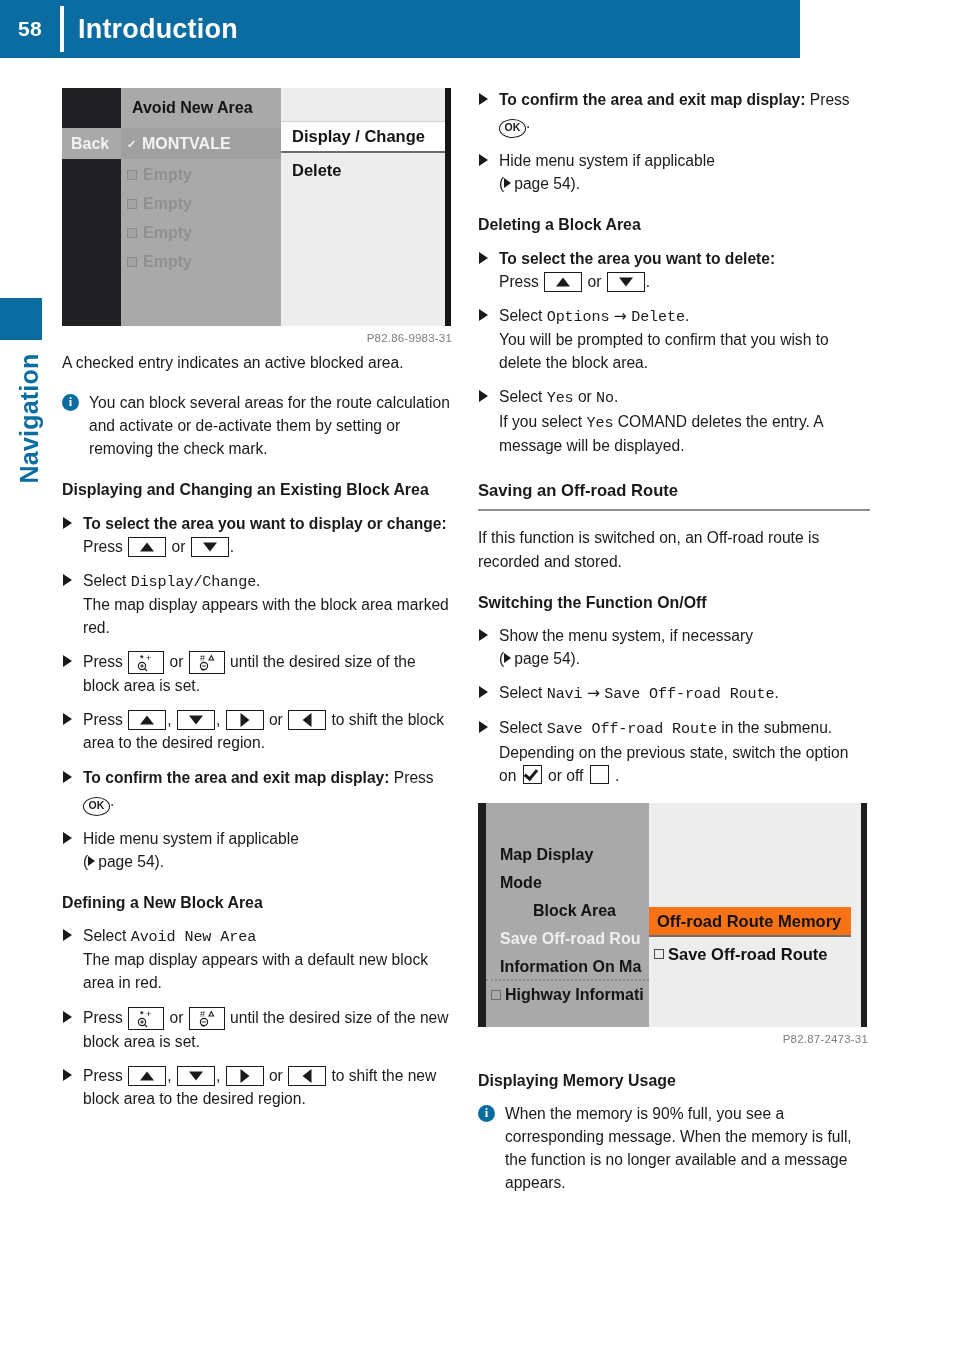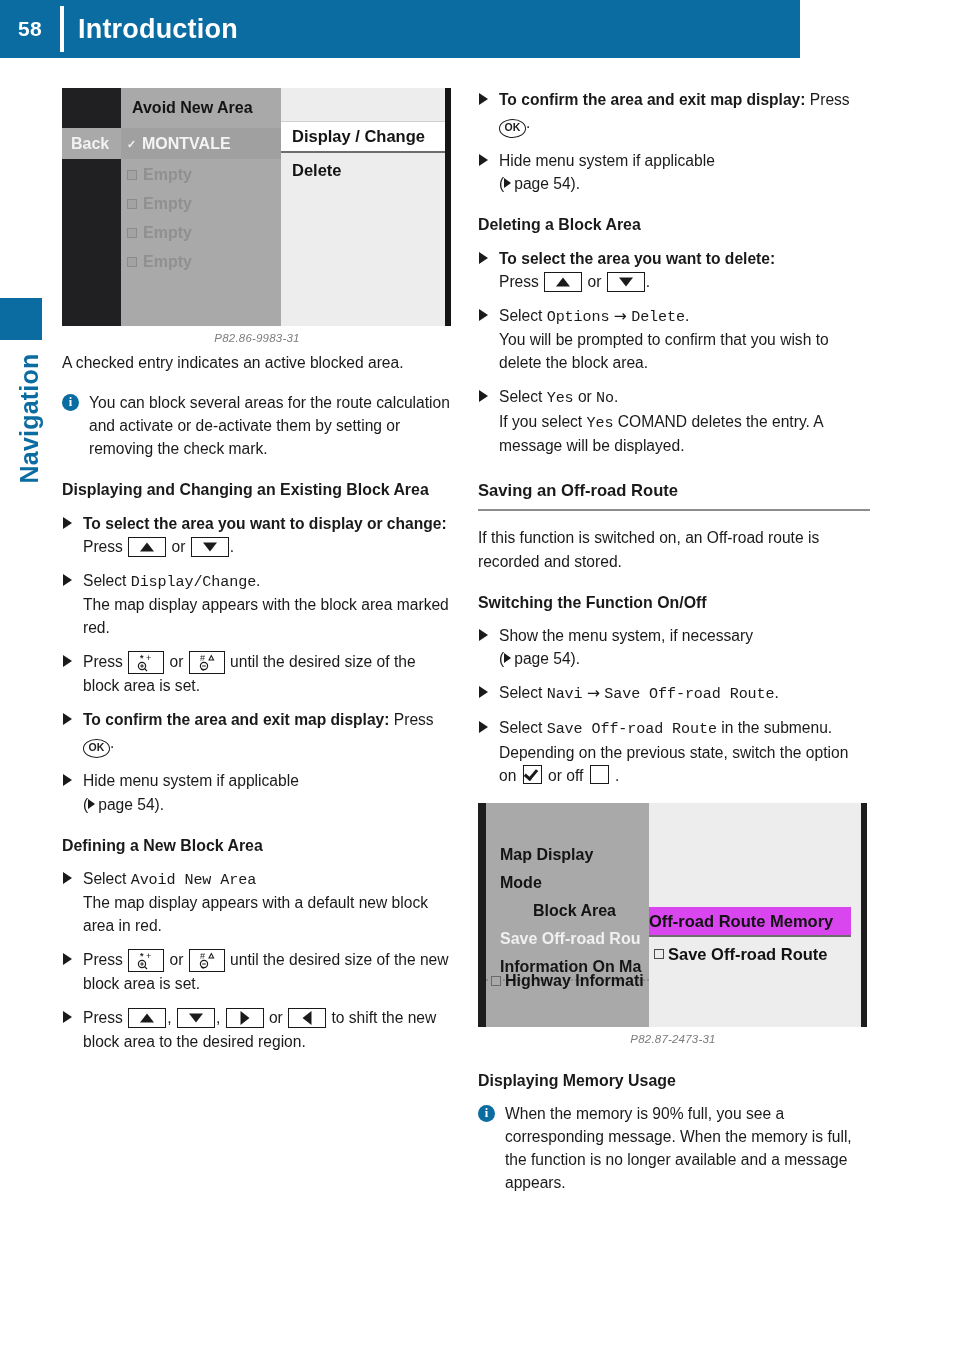--- a/index.html
+++ b/index.html
@@ -87,28 +87,27 @@
     top: 88px;
     font-size: 15.6px;
     line-height: 1.48;
   }
   .col-left  { left: 62px;  width: 392px; }
   .col-right { left: 478px; width: 392px; }
 
   
   .figure { margin-bottom: 4px; }
   .fig-caption {
-    text-align: center;
+    text-align: right;
     font-size: 11.5px;
     color: #7c7c7c;
     font-family: "Liberation Sans", sans-serif;
     letter-spacing: .2px;
     margin-top: 4px;
     padding-right: 2px;
-    font-style: italic;
   }
 
   
   .screen1 {
     position: relative;
     width: 389px;
     height: 238px;
     background: #1c1c1e;
     overflow: hidden;
   }
@@ -227,24 +226,24 @@
   .s2-row.sel { color: #f0f0f0; }
   .s2-row.hasbox { padding-left: 5px; }
   .s2-dotline {
     position: absolute; left: 8px;
     width: 163px; height: 0;
     border-top: 2px dotted #8e8e8e;
   }
   .s2-pan-sel {
     position: absolute; left: 171px; top: 104px;
     width: 202px; height: 30px;
-    background: #d946ef;
+    background: #f97316;
     border-bottom: 2px solid #6d6d6d;
     box-sizing: border-box;
-    display: flex; align-items: center; 
+    display: flex; align-items: center; padding-left: 8px;
     color: #121212; font-size: 16.5px; font-weight: bold;
     white-space: nowrap; overflow: hidden;
   }
   .s2-pan-item {
     position: absolute; left: 171px; top: 136px;
     width: 212px; height: 30px;
     display: flex; align-items: center; padding-left: 5px;
     box-sizing: border-box;
     color: #121212; font-size: 16.5px; font-weight: bold;
     white-space: nowrap;
@@ -485,20 +484,24 @@
           <line x1="15.6" y1="16.6" x2="18" y2="19" stroke="#1a1a1a" stroke-width="1.2"></line>
         </svg></span> or <span class="key key-zoom"><svg width="33" height="20" viewBox="0 0 33 20">
           <text x="10" y="9" font-family="Liberation Sans" font-size="9" fill="#1a1a1a">#</text>
           <path d="M19 8 L21.3 3.6 L23.6 8 Z" fill="none" stroke="#1a1a1a" stroke-width="1.1"></path>
           <circle cx="14" cy="14" r="3.6" fill="none" stroke="#1a1a1a" stroke-width="1.2"></circle>
           <line x1="12.2" y1="14" x2="15.8" y2="14" stroke="#1a1a1a" stroke-width="1"></line>
           <line x1="11.2" y1="16.8" x2="13.6" y2="18.4" stroke="#1a1a1a" stroke-width="1.2"></line>
         </svg></span><span> until the desired size of the block area is set.</span>
   </div>
 
+  <div class="step">
+    <span class="tri"></span>
+    <span>Press </span><span class="key key-arrow ar-up"><i></i></span>, <span class="key key-arrow ar-down"><i></i></span>, <span class="key key-arrow ar-right"><i></i></span> or <span class="key key-arrow ar-left"><i></i></span><span> to shift the block area to the desired region.</span>
+  </div>
 
   <div class="step">
     <span class="tri"></span>
     <span class="b">To confirm the area and exit map display:</span><span> Press </span><span class="key-ok">OK</span><span>.</span>
   </div>
 
   <div class="step">
     <span class="tri"></span>
     <span>Hide menu system if applicable</span><br>
     (<span class="pgtri"></span><span>page 54</span><span>).</span>
@@ -608,21 +611,21 @@
       <div class="s2-row" style="top:94px;justify-content:center;">
         <span>Block Area</span>
       </div>
       <div class="s2-row sel" style="top:122px;">
         <span>Save Off-road Rou</span>
       </div>
       <div class="s2-row" style="top:150px;">
         <span>Information On Ma</span>
       </div>
       <div class="s2-dotline" style="top:176px;"></div>
-      <div class="s2-row hasbox" style="top:164px;">
+      <div class="s2-row hasbox" style="top:178px;">
         <span class="s2-chk ongray"></span>
         <span>Highway Informati</span>
       </div>
 
       <div class="s2-pan-sel">Off-road Route Memory</div>
       <div class="s2-pan-item">
         <span class="s2-chk onlight"></span>
         <span>Save Off-road Route</span>
       </div>
 

